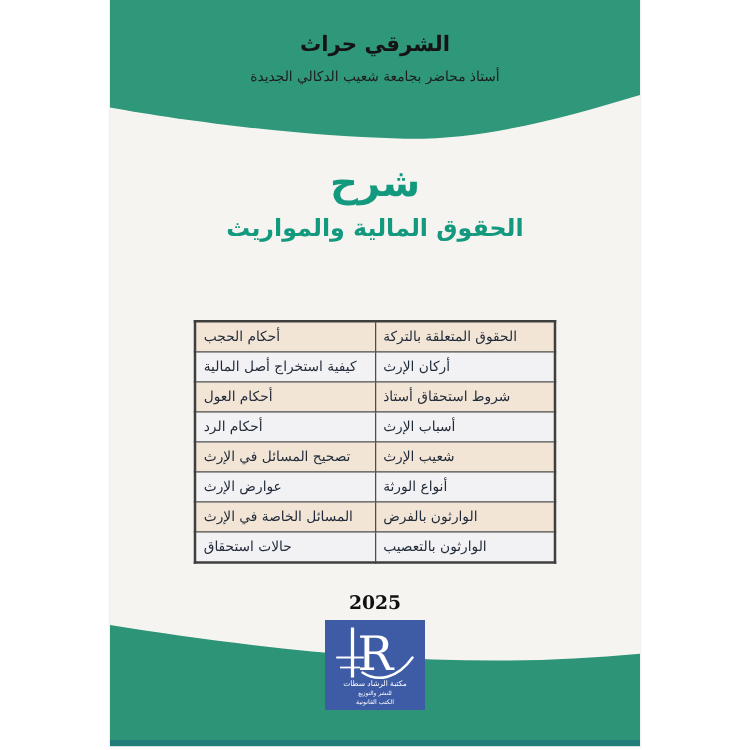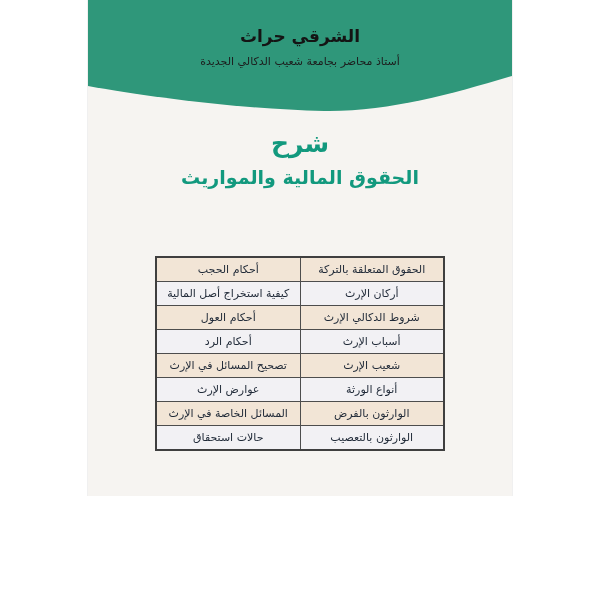--- a/index.html
+++ b/index.html
@@ -1,34 +1,34 @@
 <!DOCTYPE html>
 <html lang="ar"><head>
 <meta charset="utf-8">
 <style>
   html,body{margin:0;padding:0;background:#ffffff;}
-  .page{position:relative;width:600px;height:496px;background:#ffffff;overflow:hidden;
+  .page{position:relative;width:600px;height:600px;background:#ffffff;overflow:hidden;
         font-family:"DejaVu Sans",sans-serif;}
   .cover{position:absolute;left:88px;top:0;width:424px;height:597px;
          background:#f6f4f1;box-shadow:0 0 0 1px rgba(0,0,0,0.06);}
   .band{position:absolute;left:0;pointer-events:none;}
   .band.top{top:0;}
   .band.bottom{top:497px;}
   .author-block{position:absolute;top:26px;left:0;width:100%;text-align:center;
                 direction:rtl;color:#141414;}
   .author-name{font-size:17px;font-weight:bold;letter-spacing:0.5px;}
   .author-sub{margin-top:9px;font-size:11px;color:#1d1d1d;}
   .title-block{position:absolute;top:130px;left:0;width:100%;text-align:center;
                direction:rtl;color:#12997e;font-weight:bold;}
-  .title-l1{font-size:25px;line-height:1.1;}
+  .title-l1{font-size:31px;line-height:1.1;}
   .title-l2{font-size:19px;margin-top:8px;letter-spacing:1px;}
   .toc{position:absolute;left:67px;top:256px;width:290px;}
   table.toc-table{width:100%;border-collapse:collapse;direction:rtl;
                   font-size:11px;color:#1f2937;border:2px solid #3f3f3f;}
-  table.toc-table td{border:1px solid #4d4d4d;text-align:center;vertical-align:middle;
+  table.toc-table td{border:1px solid #4d4d4d;text-align:left;vertical-align:middle;
                      padding:3px 6px;height:17px;width:50%;line-height:1.25;}
   table.toc-table tr:nth-child(odd) td{background:#f2e5d6;}
   table.toc-table tr:nth-child(even) td{background:#f2f1f4;}
   .year{position:absolute;top:473px;left:0;width:100%;text-align:center;
         font-family:"DejaVu Serif",serif;font-weight:bold;font-size:15px;color:#101010;}
   .logo{position:absolute;left:172px;top:496px;width:80px;height:72px;}
 </style>
 </head>
 <body>
 
@@ -59,21 +59,21 @@
         <tbody>
             <tr>
               <td>الحقوق المتعلقة بالتركة</td>
               <td>أحكام الحجب</td>
             </tr>
             <tr>
               <td>أركان الإرث</td>
               <td>كيفية استخراج أصل المالية</td>
             </tr>
             <tr>
-              <td>شروط الدكالي الإرث</td>
+              <td>شروط استحقاق أستاذ</td>
               <td>أحكام العول</td>
             </tr>
             <tr>
               <td>أسباب الإرث</td>
               <td>أحكام الرد</td>
             </tr>
             <tr>
               <td>شعيب الإرث</td>
               <td>تصحيح المسائل في الإرث</td>
             </tr>
@@ -86,20 +86,21 @@
               <td>المسائل الخاصة في الإرث</td>
             </tr>
             <tr>
               <td>الوارثون بالتعصيب</td>
               <td>حالات استحقاق</td>
             </tr>
           </tbody>
       </table>
     </div>
 
+    <div class="year">2025</div>
 
     <svg class="logo" viewBox="0 0 80 72">
       <rect x="0" y="0" width="80" height="72" fill="#3e5ba6"></rect>
       <g>
         <path d="M22 6 V46" stroke="#ffffff" stroke-width="2.6" fill="none"></path>
         <path d="M9 30 H31" stroke="#ffffff" stroke-width="1.6" fill="none"></path>
         <path d="M12 38 H28" stroke="#ffffff" stroke-width="1.4" fill="none"></path>
         <text x="26" y="40" font-family="DejaVu Serif, serif" font-size="38" fill="#ffffff">R</text>
         <path d="M30 42 C42 50 58 47 70 30" stroke="#ffffff" stroke-width="2" fill="none" stroke-linecap="round"></path>
       </g>

